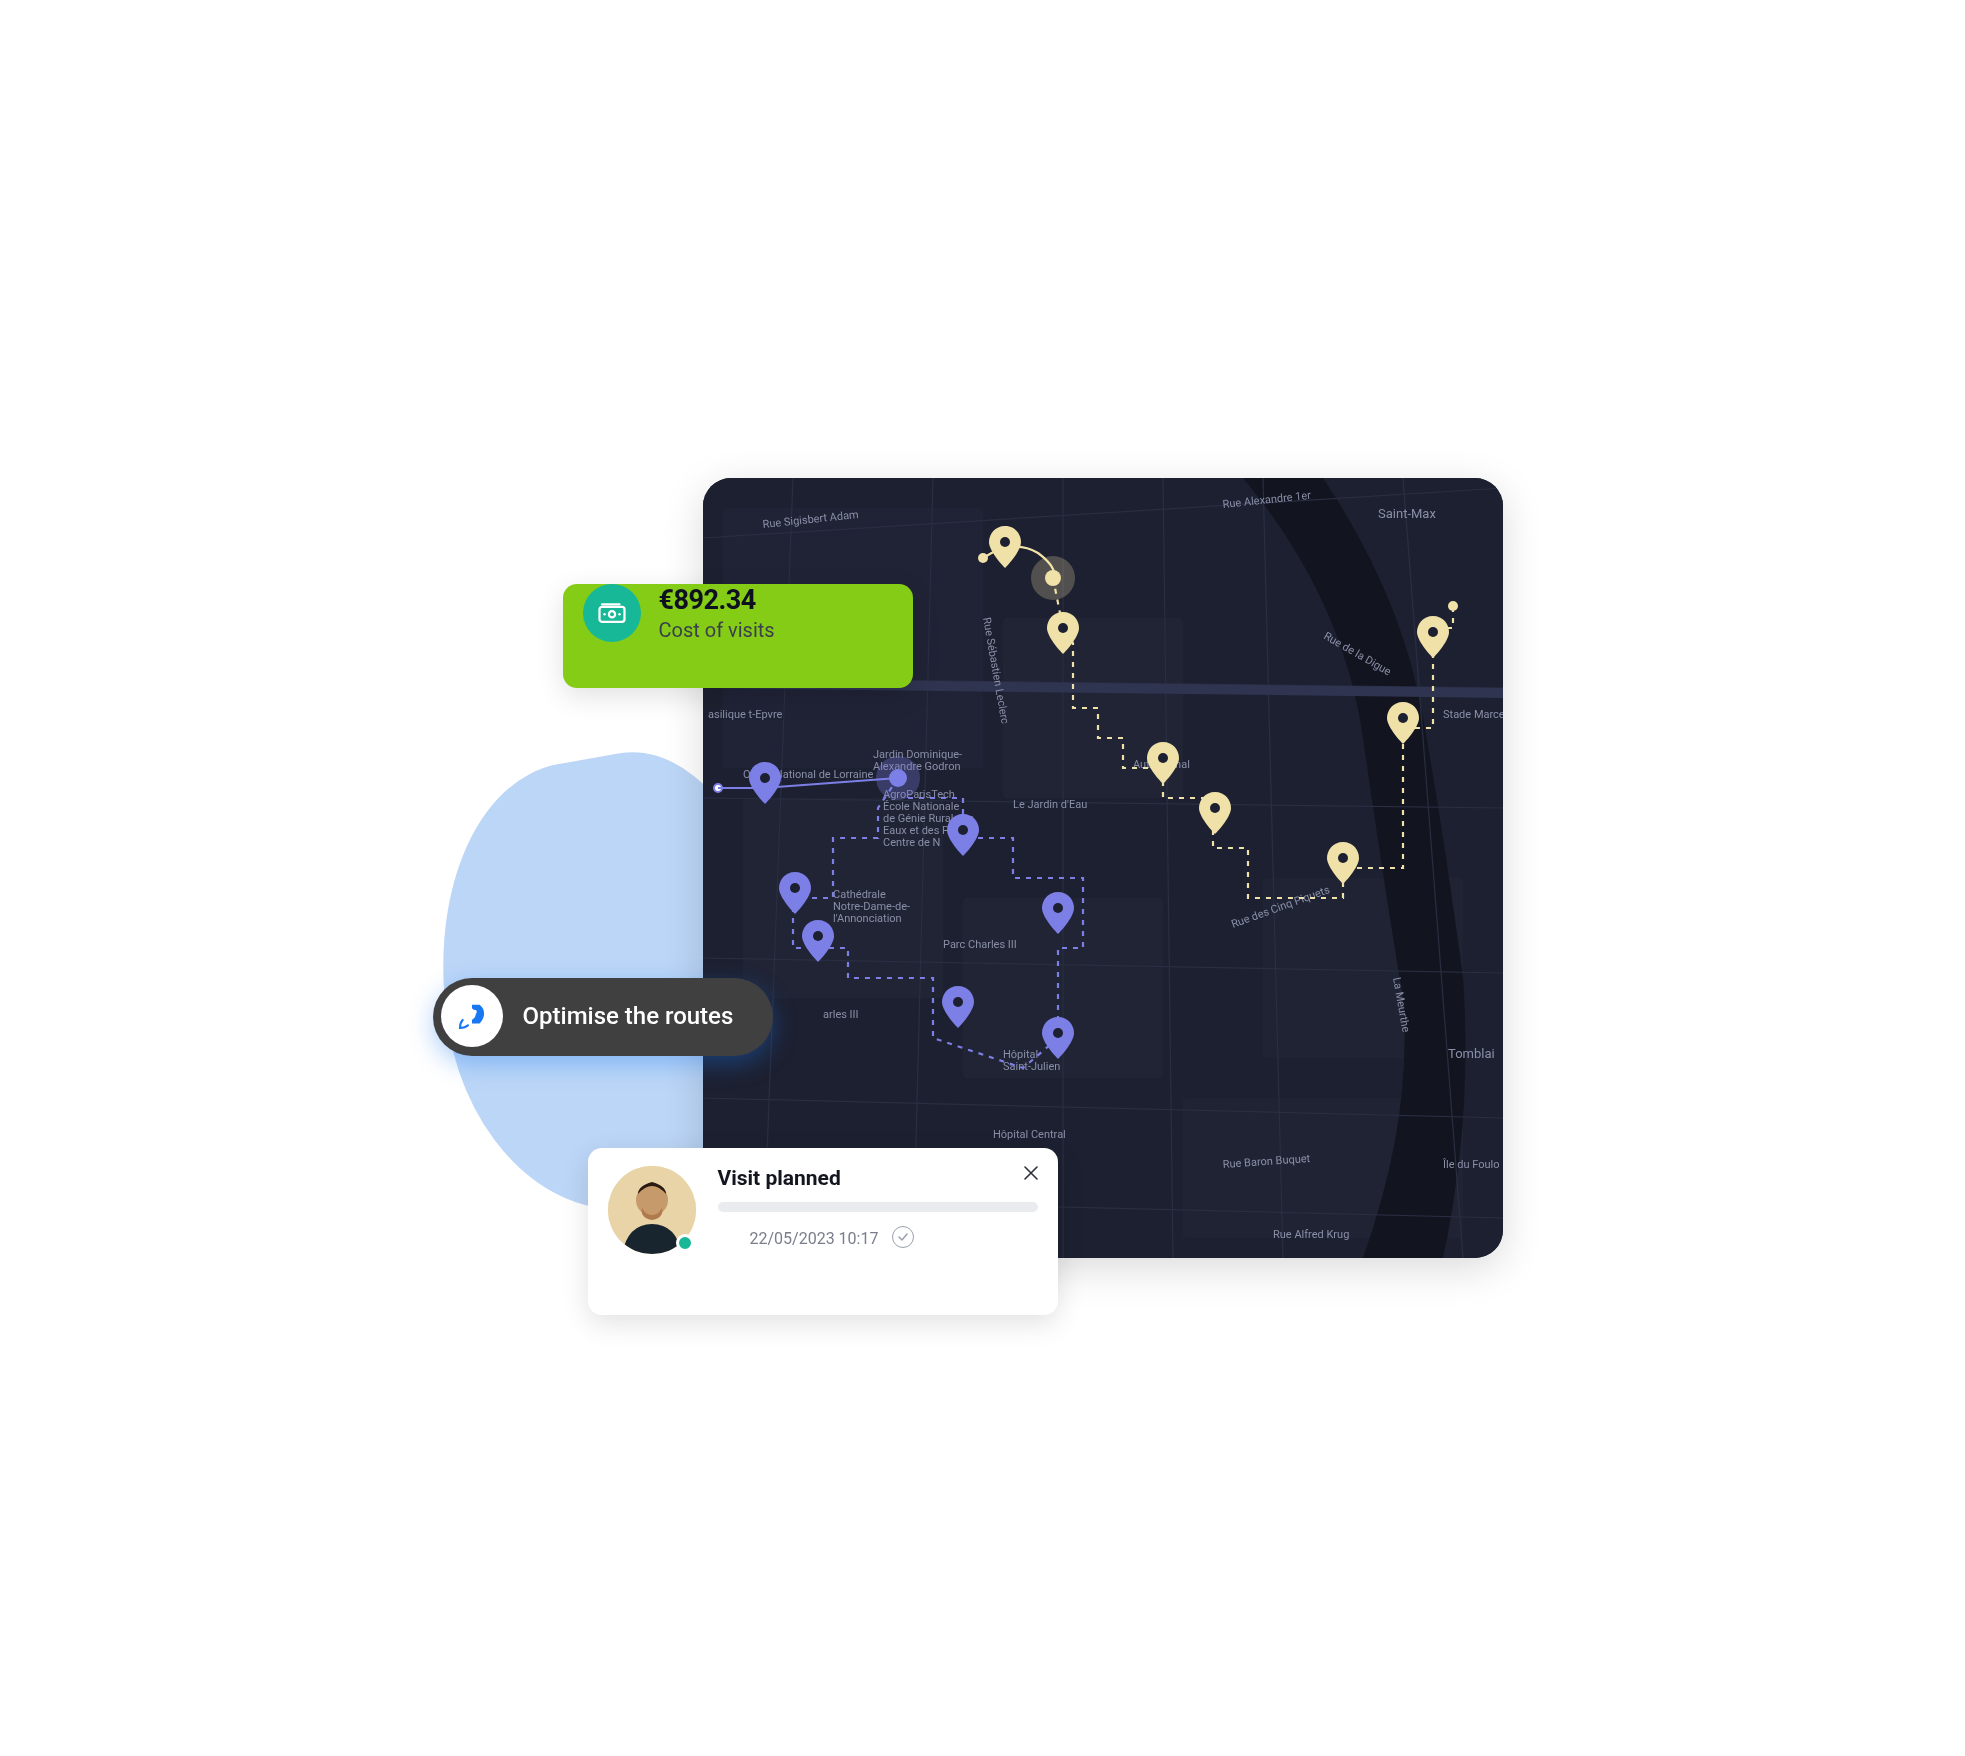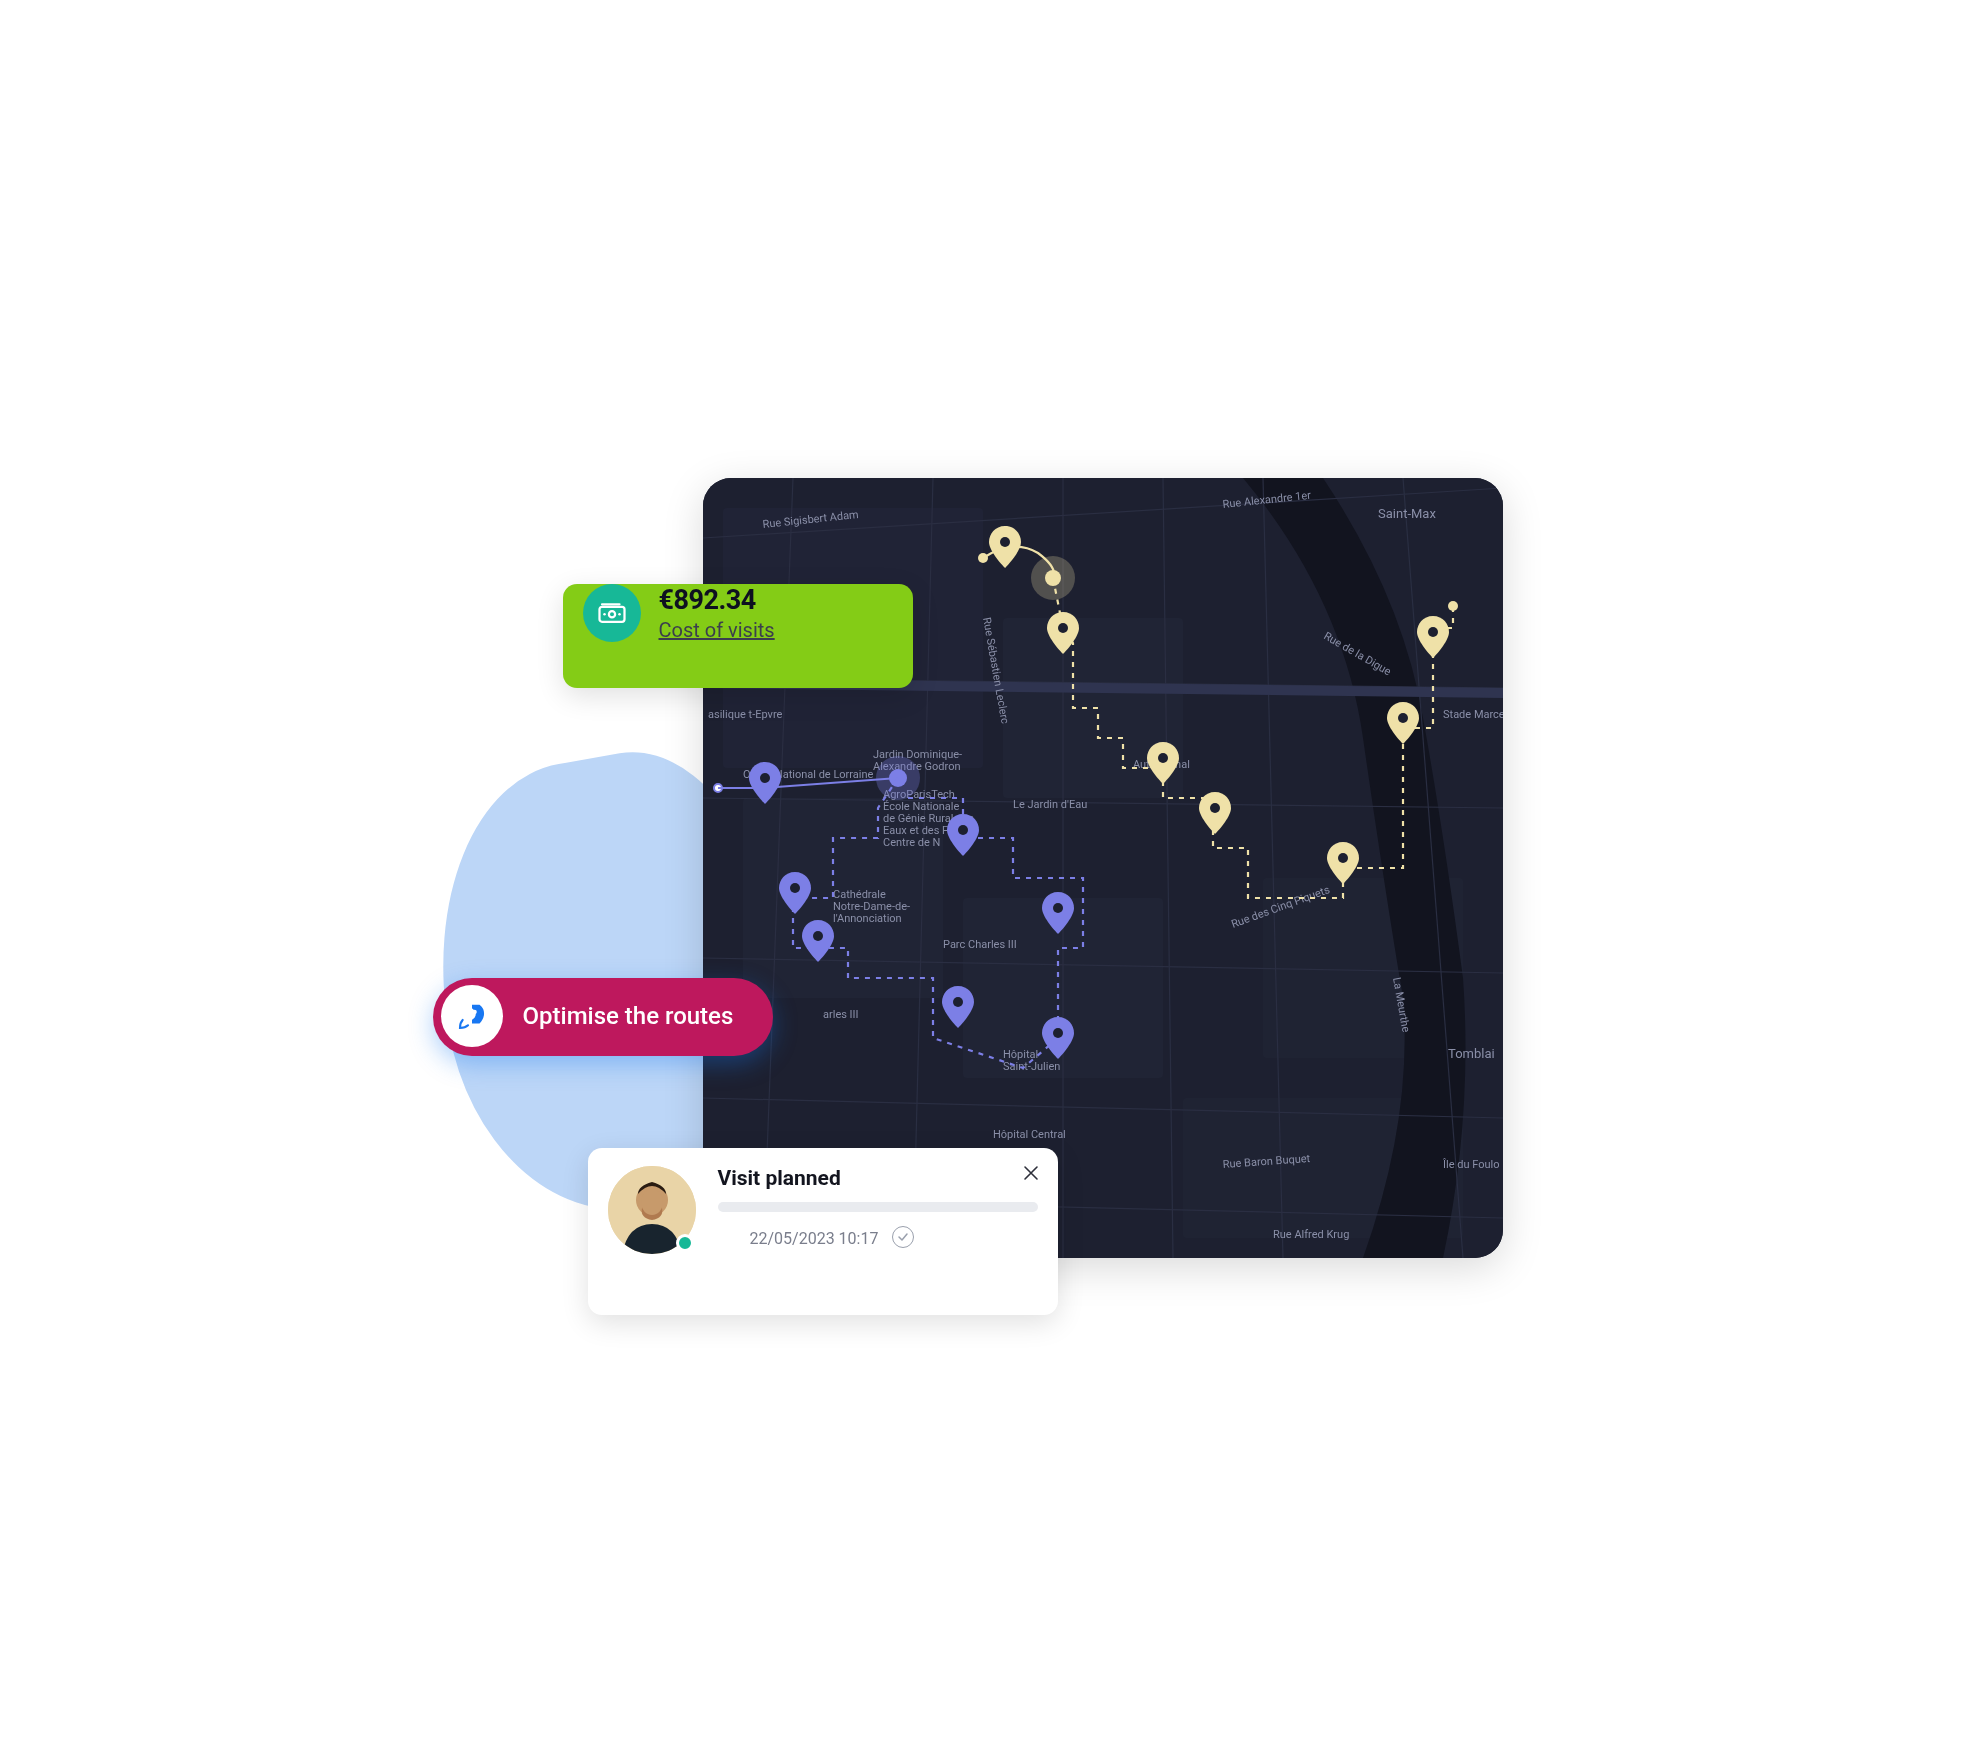--- a/index.html
+++ b/index.html
@@ -73,28 +73,27 @@
   .cost-text .amount {
     font-size: 27px;
     font-weight: 700;
     color: #0e1020;
     letter-spacing: -0.5px;
   }
   .cost-text .sub {
     font-size: 20px;
     color: #3b3f4d;
     margin-top: 2px;
-    text-decoration: underline;
   }
 
   .opt-btn {
     position: absolute;
     left: 50px; top: 600px;
     height: 78px;
-    background: #be185d;
+    background: #404040;
     border-radius: 40px;
     display:flex; align-items:center;
     gap: 20px;
     padding: 0 40px 2px 8px;
     z-index: 3;
     box-shadow: 0 8px 24px rgba(24,119,242,0.35);
     cursor: pointer;
   }
   .opt-btn .icon-c {
     width: 62px; height: 62px;

